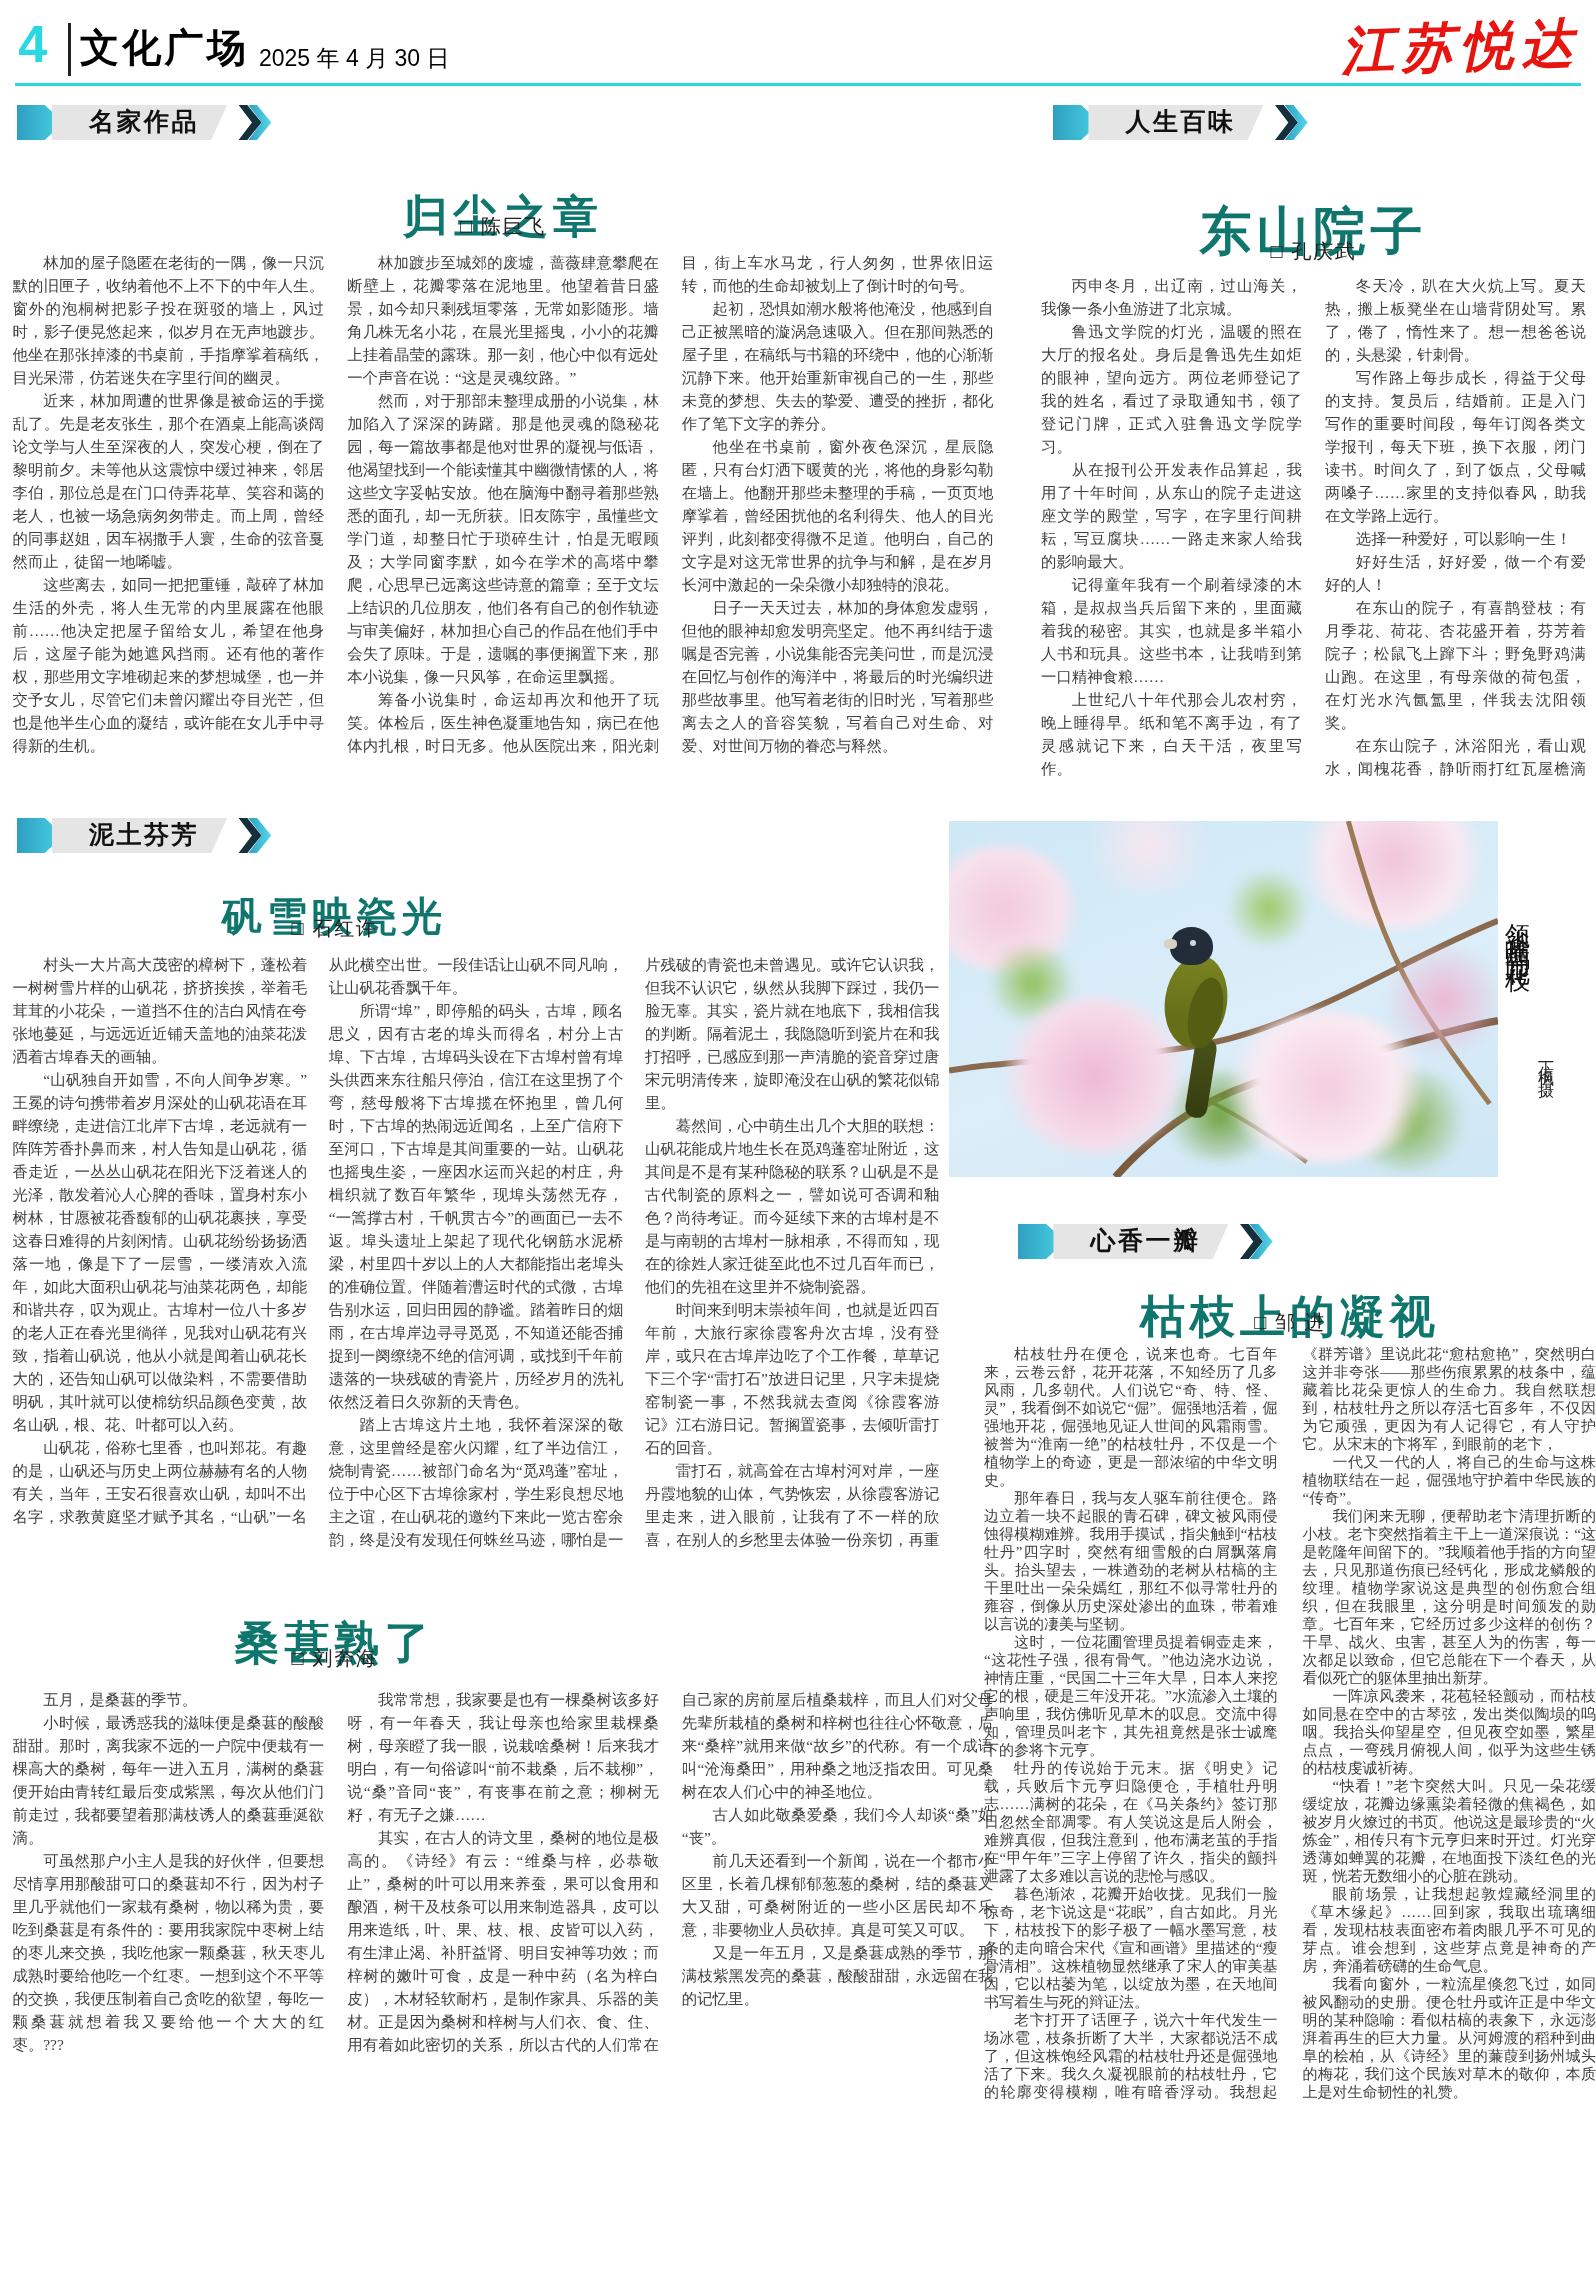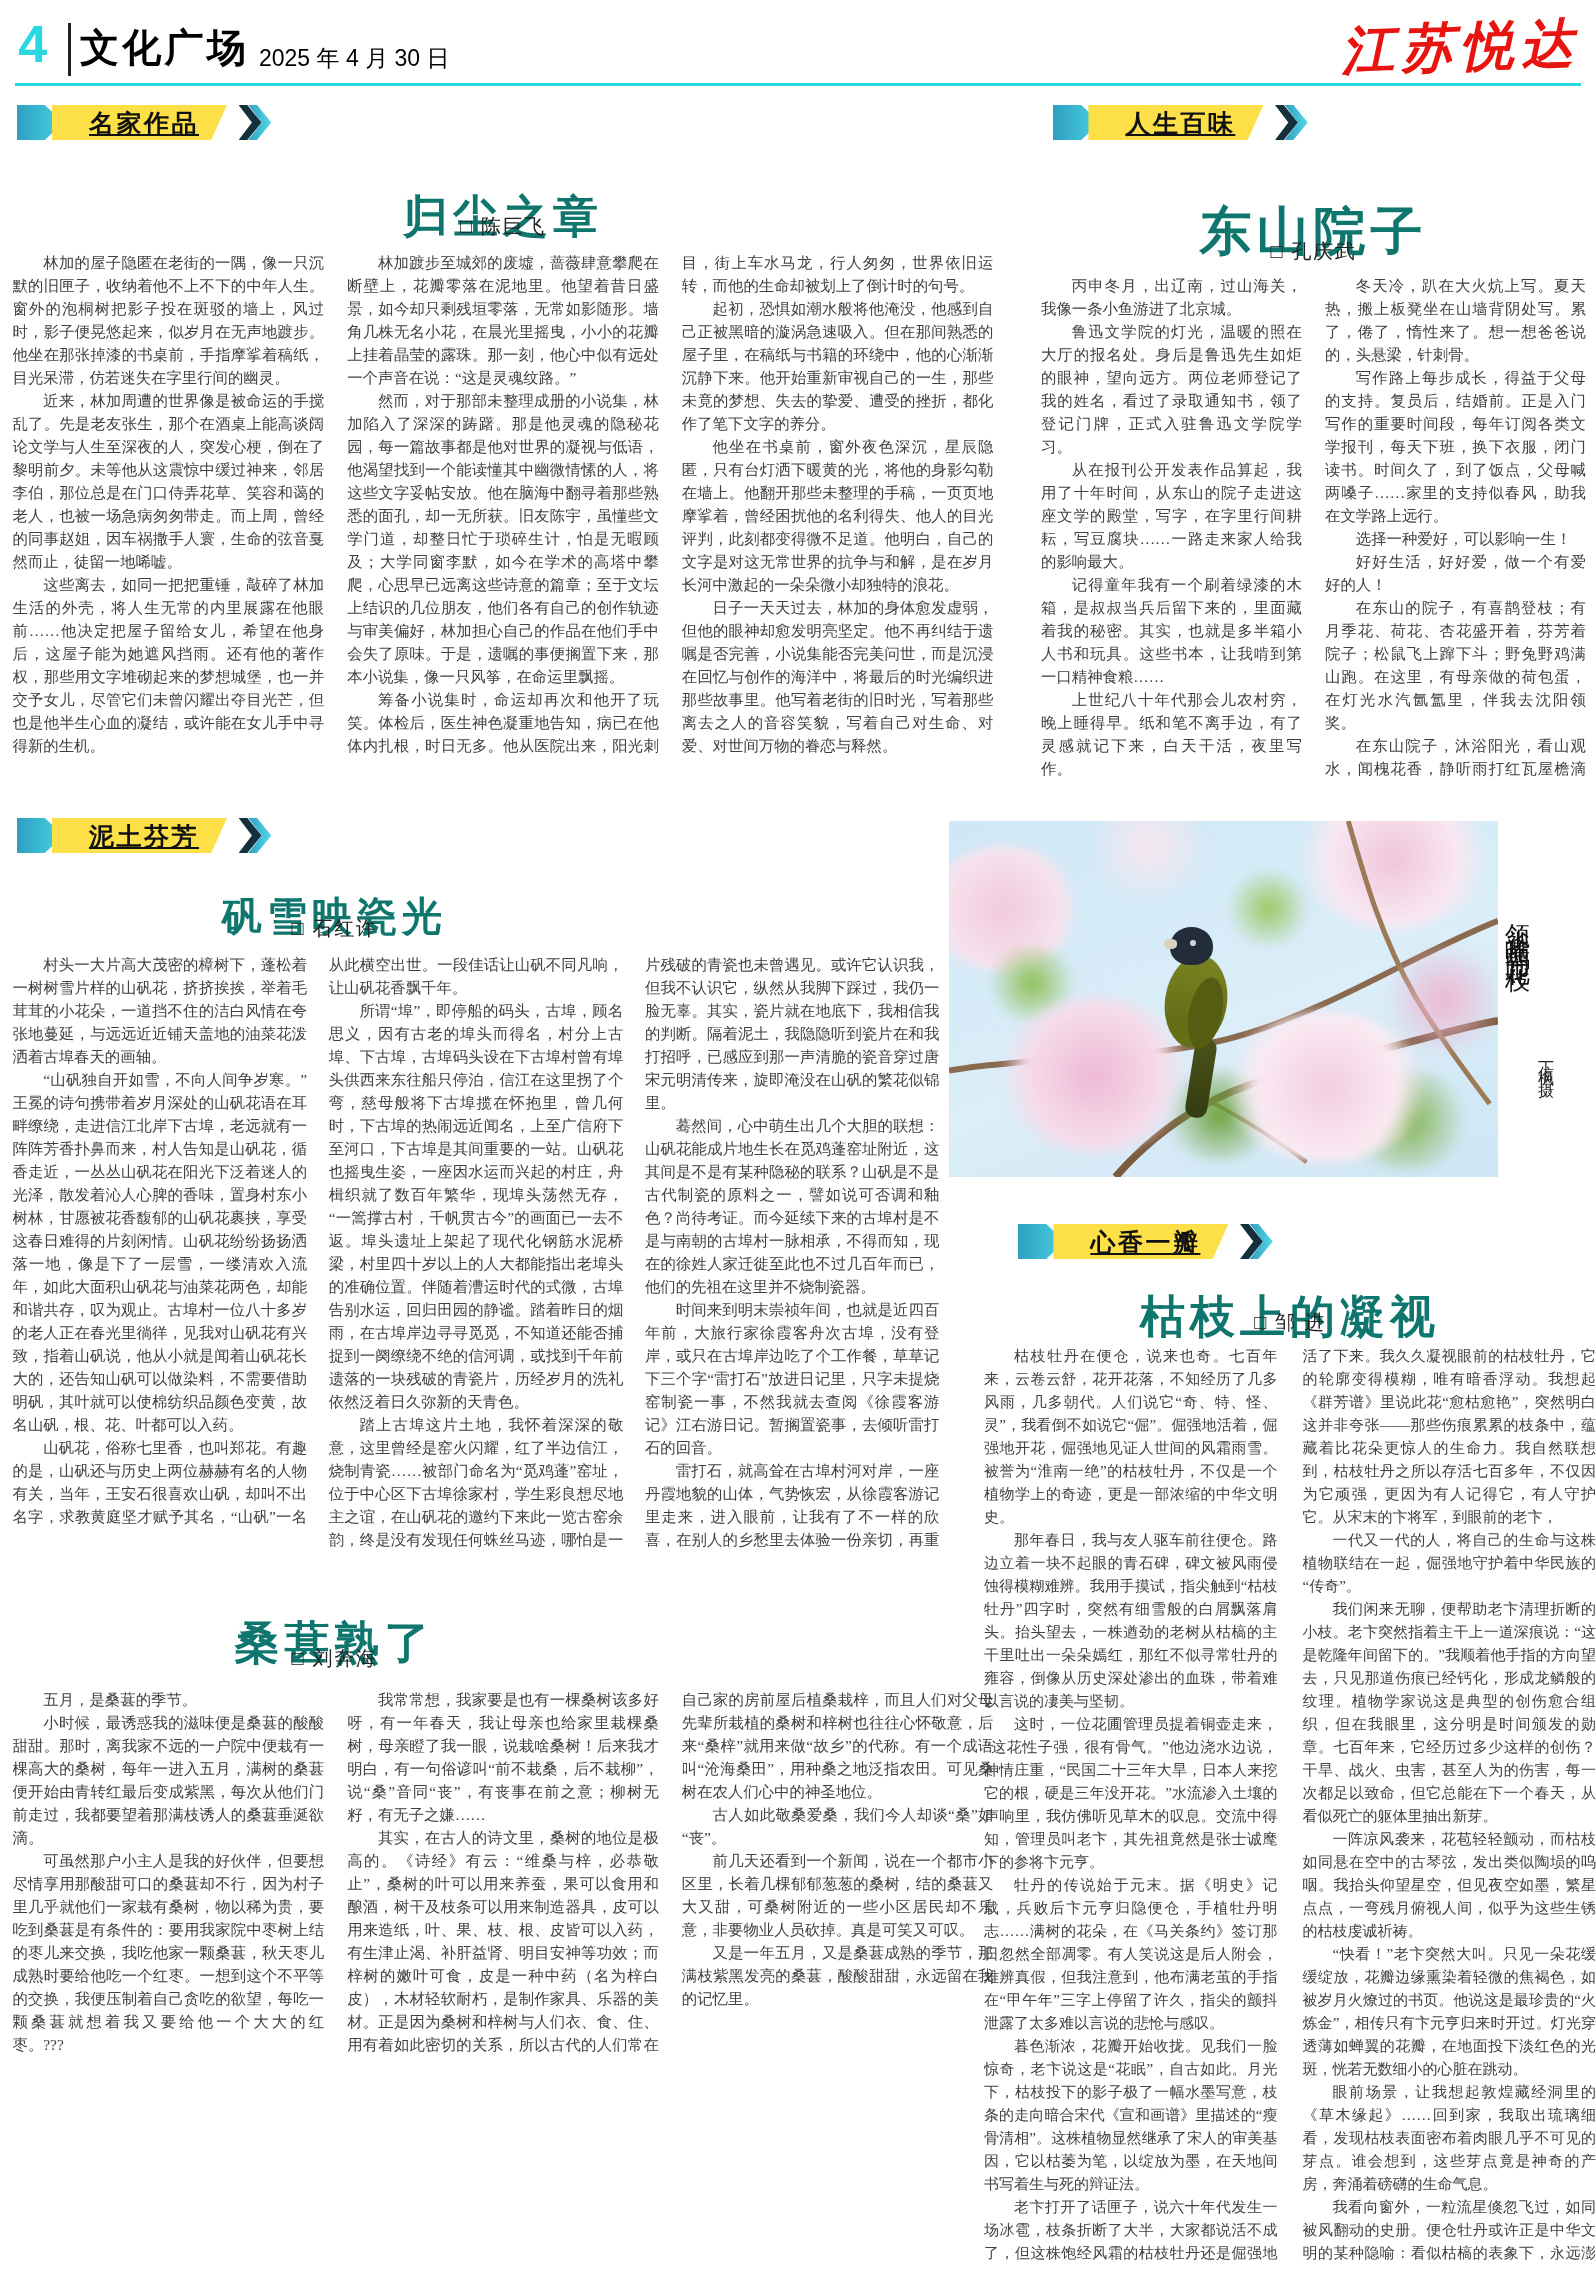--- a/index.html
+++ b/index.html
@@ -15,22 +15,22 @@
                font-size:39px;letter-spacing:3.3px;color:#000;line-height:1.2;}
   .hdr-date{left:259px;top:43px;font-family:"Liberation Sans",sans-serif;font-size:23px;color:#000;}
   .masthead{right:16.6px;top:11.6px;font-size:53px;color:#e8140f;font-weight:bold;font-style:italic;
             letter-spacing:6.7px;transform:rotate(-2deg);font-family:"Liberation Serif",serif;}
   .cyan-rule{left:15px;top:83px;width:1566px;height:3.3px;background:#29d8e0;}
 
   
   .badge{position:absolute;height:35px;display:flex;align-items:stretch;}
   .b-arrow{width:47px;background:linear-gradient(90deg,#2e9fc0,#4ad2e4);
            clip-path:polygon(0 0,60% 0,100% 50%,60% 100%,0 100%);}
-  .b-strip{background:#fde047;margin-left:-11.6px;padding:0 28px 0 37px;display:flex;align-items:flex-end;
-           clip-path:polygon(0 0,100% 0,91% 100%,0 100%);text-decoration:underline;}
+  .b-strip{background:#e5e5e5;margin-left:-11.6px;padding:0 28px 0 37px;display:flex;align-items:flex-start;
+           clip-path:polygon(0 0,100% 0,91% 100%,0 100%);}
   .b-label{font-family:"Liberation Sans",sans-serif;font-weight:bold;font-size:25px;letter-spacing:2.5px;color:#111;}
   .b-chev{width:23px;margin-left:5px;clip-path:polygon(0 0,38% 0,100% 50%,38% 100%,0 100%,58% 50%);}
   .b-chev1{background:#14303c;margin-left:11.6px;}
   .b-chev2{background:linear-gradient(90deg,#2e9fc0,#55d8ea);margin-left:-13.3px;}
 
   
   .headline{position:absolute;font-family:"Liberation Sans",sans-serif;font-weight:bold;color:#0f766e;
             text-align:center;line-height:1.1;letter-spacing:5px;}
   .byline{position:absolute;text-align:center;font-size:20px;color:#222;letter-spacing:1.7px;
           font-family:"Liberation Sans",sans-serif;}
@@ -50,21 +50,21 @@
   .by-fanxue{left:12.5px;top:915px;width:644px;}
   .body-fanxue{left:12.5px;top:953px;width:927px;height:619px;column-count:3;column-gap:21.6px;}
 
   .hl-sangshen{left:12.5px;top:1581px;width:644px;font-size:45px;}
   .by-sangshen{left:12.5px;top:1645px;width:644px;}
   .body-sangshen{left:12.5px;top:1688px;width:981px;height:597px;column-count:3;}
 
   .hl-kuzhi{left:984px;top:1255px;width:612px;font-size:45px;}
   .by-kuzhi{left:984px;top:1309px;width:612px;}
   .body-kuzhi{left:984px;top:1345px;width:612px;height:939px;column-count:2;column-gap:25px;
-              font-size:15px;line-height:23px;}
+              font-size:15px;line-height:18px;}
 
   
   .photo{left:949px;top:821px;width:549px;height:356px;overflow:hidden;
          background:linear-gradient(160deg,#cfe8f6 0%,#dbeef9 55%,#cfe6f4 100%);}
   .blob{position:absolute;border-radius:50%;filter:blur(5px);}
   .p1{left:-25px;top:25px;width:158px;height:125px;background:radial-gradient(circle,#f2c9dd 0%,#f6e3ee 60%,transparent 75%);}
   .p2{left:50px;top:175px;width:191px;height:158px;background:radial-gradient(circle,#eeb9d4 0%,#f6dcea 55%,transparent 75%);}
   .p3{left:274px;top:191px;width:208px;height:150px;background:radial-gradient(circle,#f3cde0 0%,#faeaf2 55%,transparent 78%);}
   .p4{left:349px;top:-33px;width:191px;height:141px;background:radial-gradient(circle,#f0c4da 0%,#f8e8f1 55%,transparent 78%);}
   .p5{left:133px;top:-25px;width:133px;height:100px;background:radial-gradient(circle,#f7e6ef 0%,transparent 75%);}

